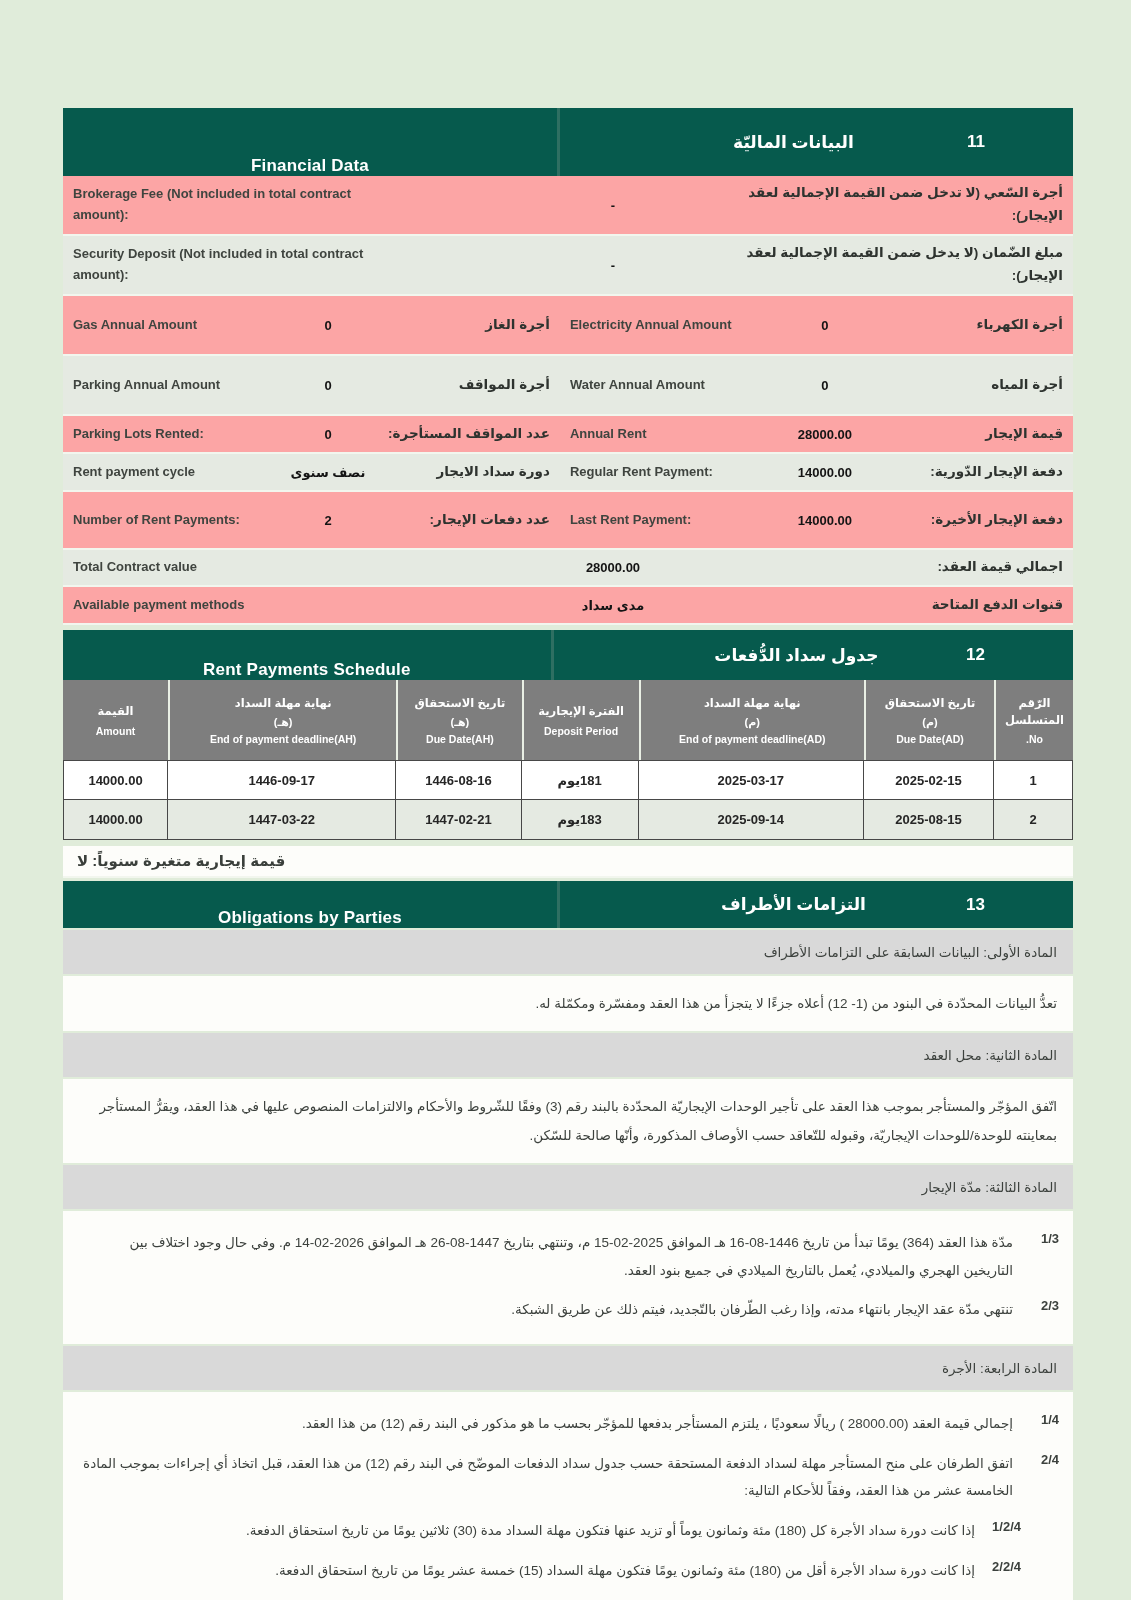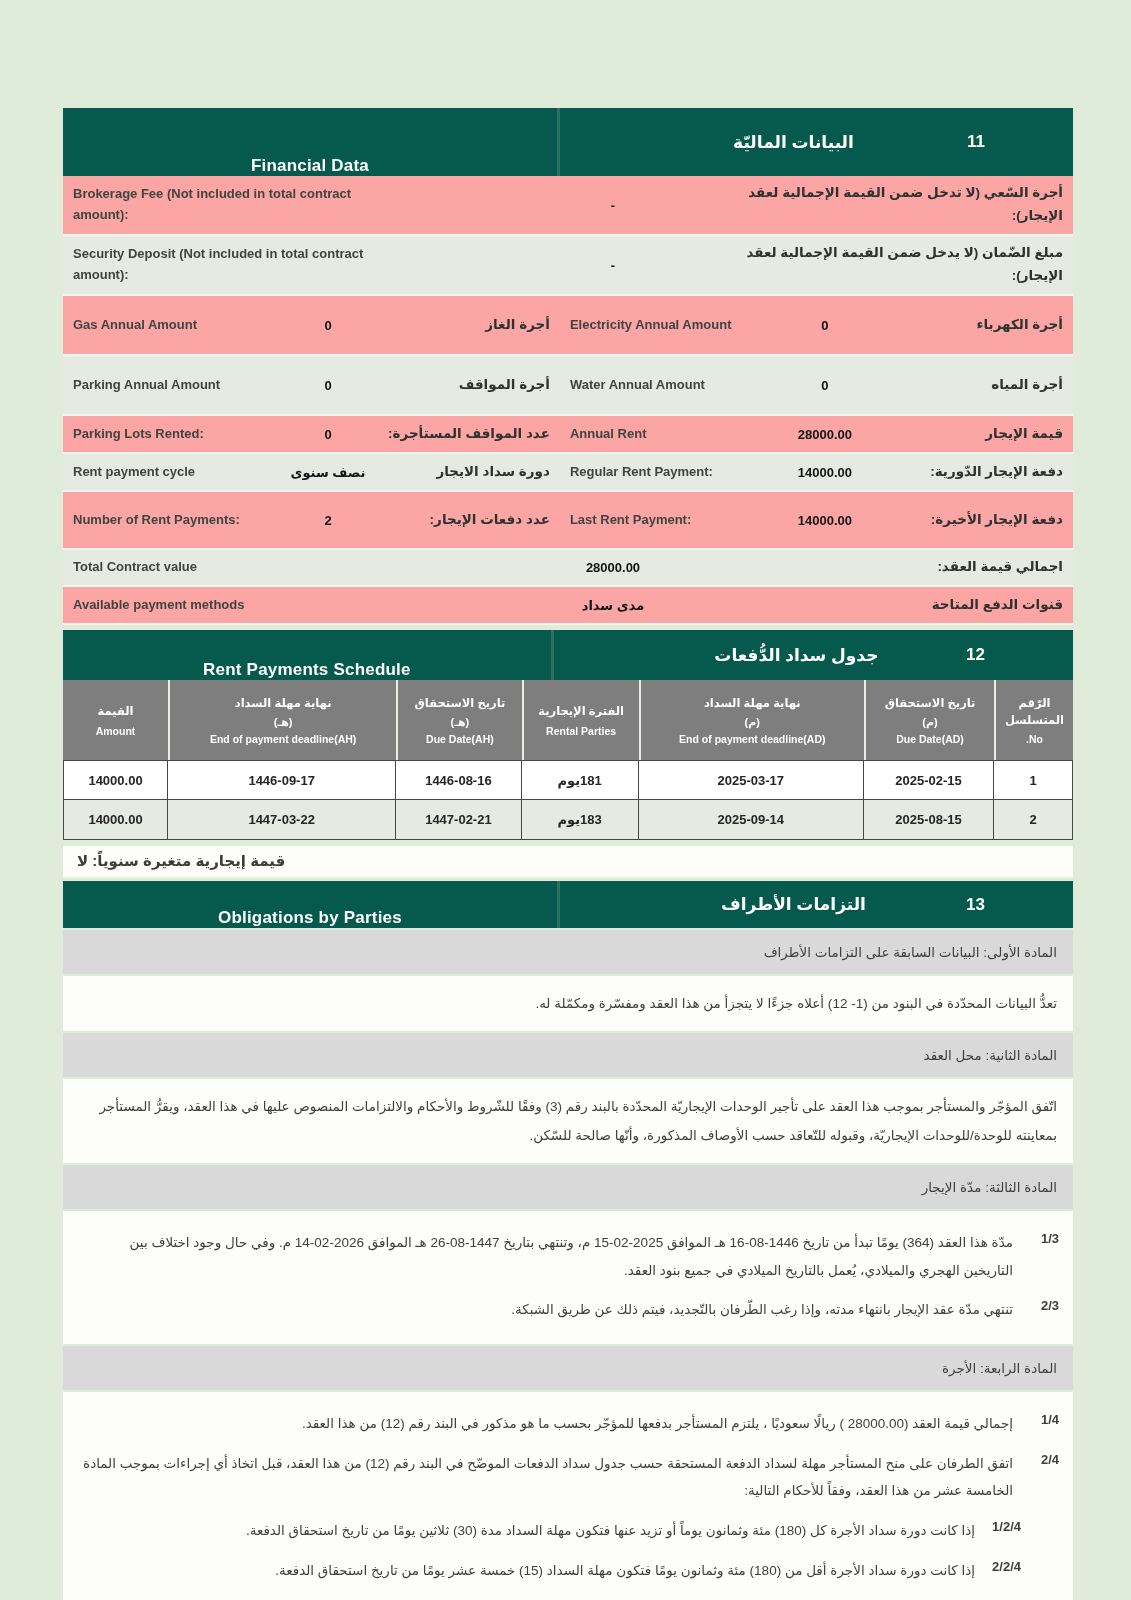--- a/index.html
+++ b/index.html
@@ -198,21 +198,21 @@
         <span class="sub">(هـ)</span>
         <span class="en">End of payment deadline(AH)</span>
       </div>
       <div class="th">
         <span class="ar">تاريخ الاستحقاق</span>
         <span class="sub">(هـ)</span>
         <span class="en">Due Date(AH)</span>
       </div>
       <div class="th">
         <span class="ar">الفترة الإيجارية</span>
-        <span class="en">Rental Parties</span>
+        <span class="en">Deposit Period</span>
       </div>
       <div class="th">
         <span class="ar">نهاية مهلة السداد</span>
         <span class="sub">(م)</span>
         <span class="en">End of payment deadline(AD)</span>
       </div>
       <div class="th">
         <span class="ar">تاريخ الاستحقاق</span>
         <span class="sub">(م)</span>
         <span class="en">Due Date(AD)</span>

